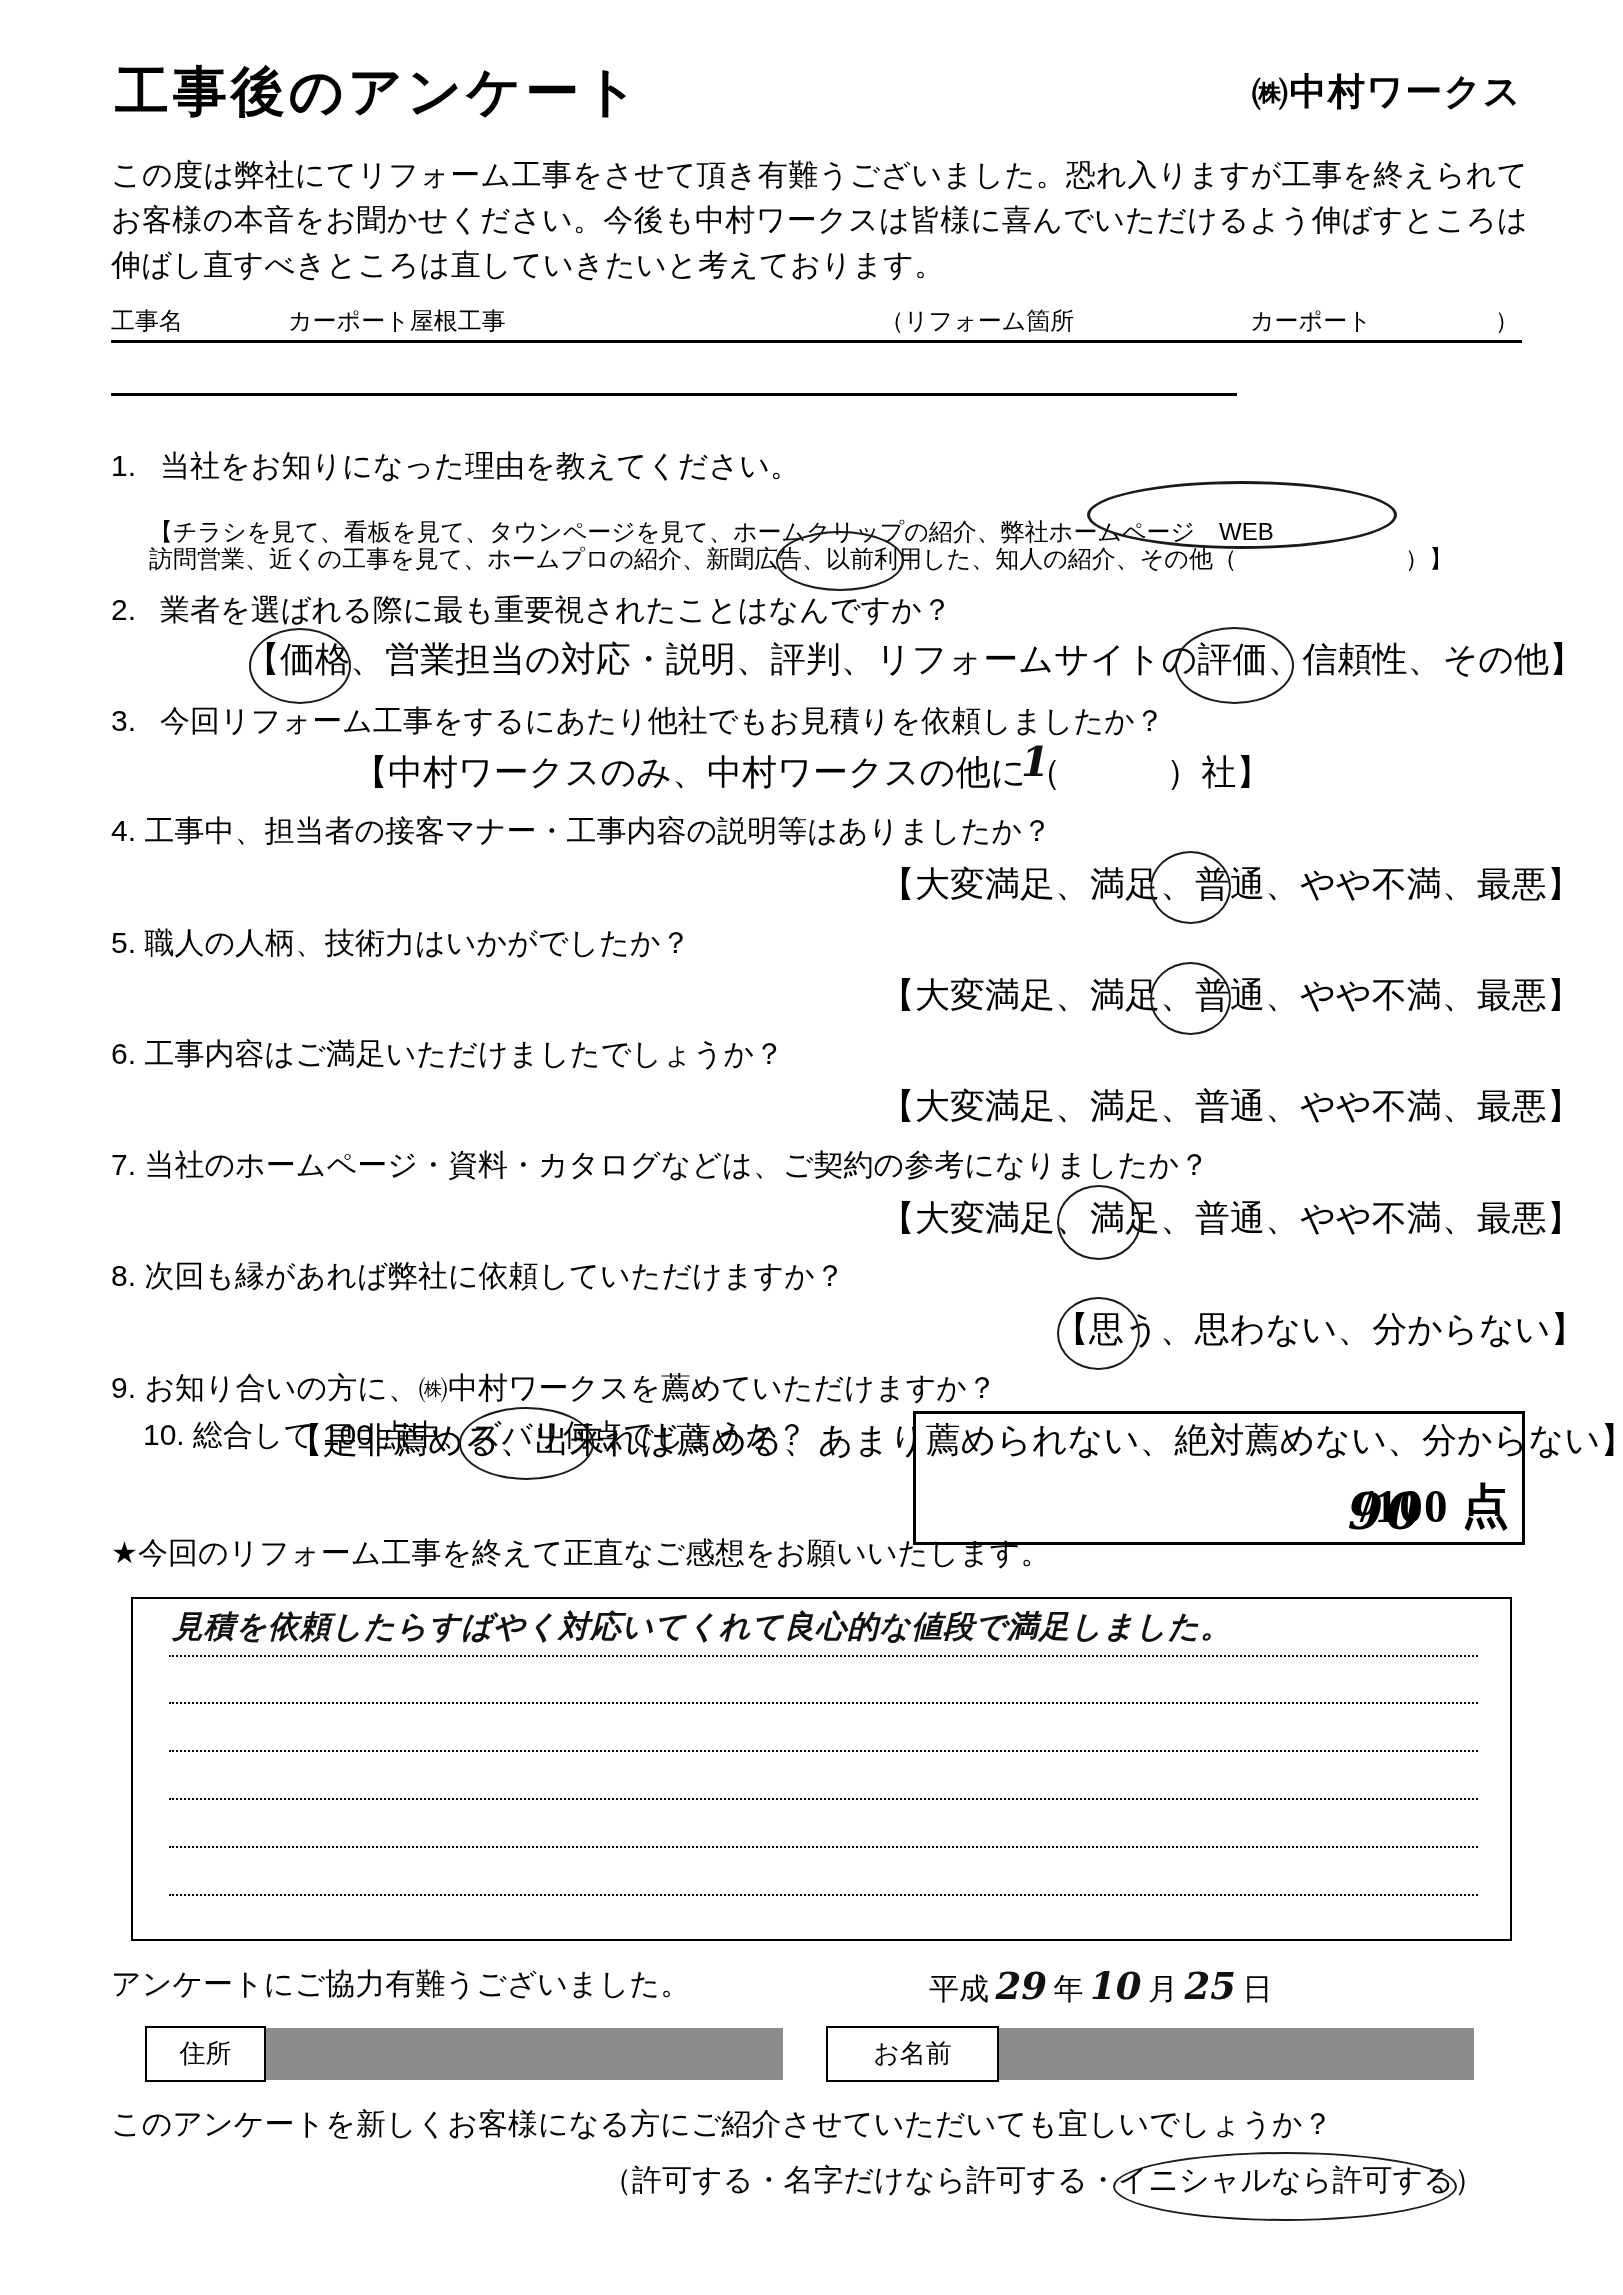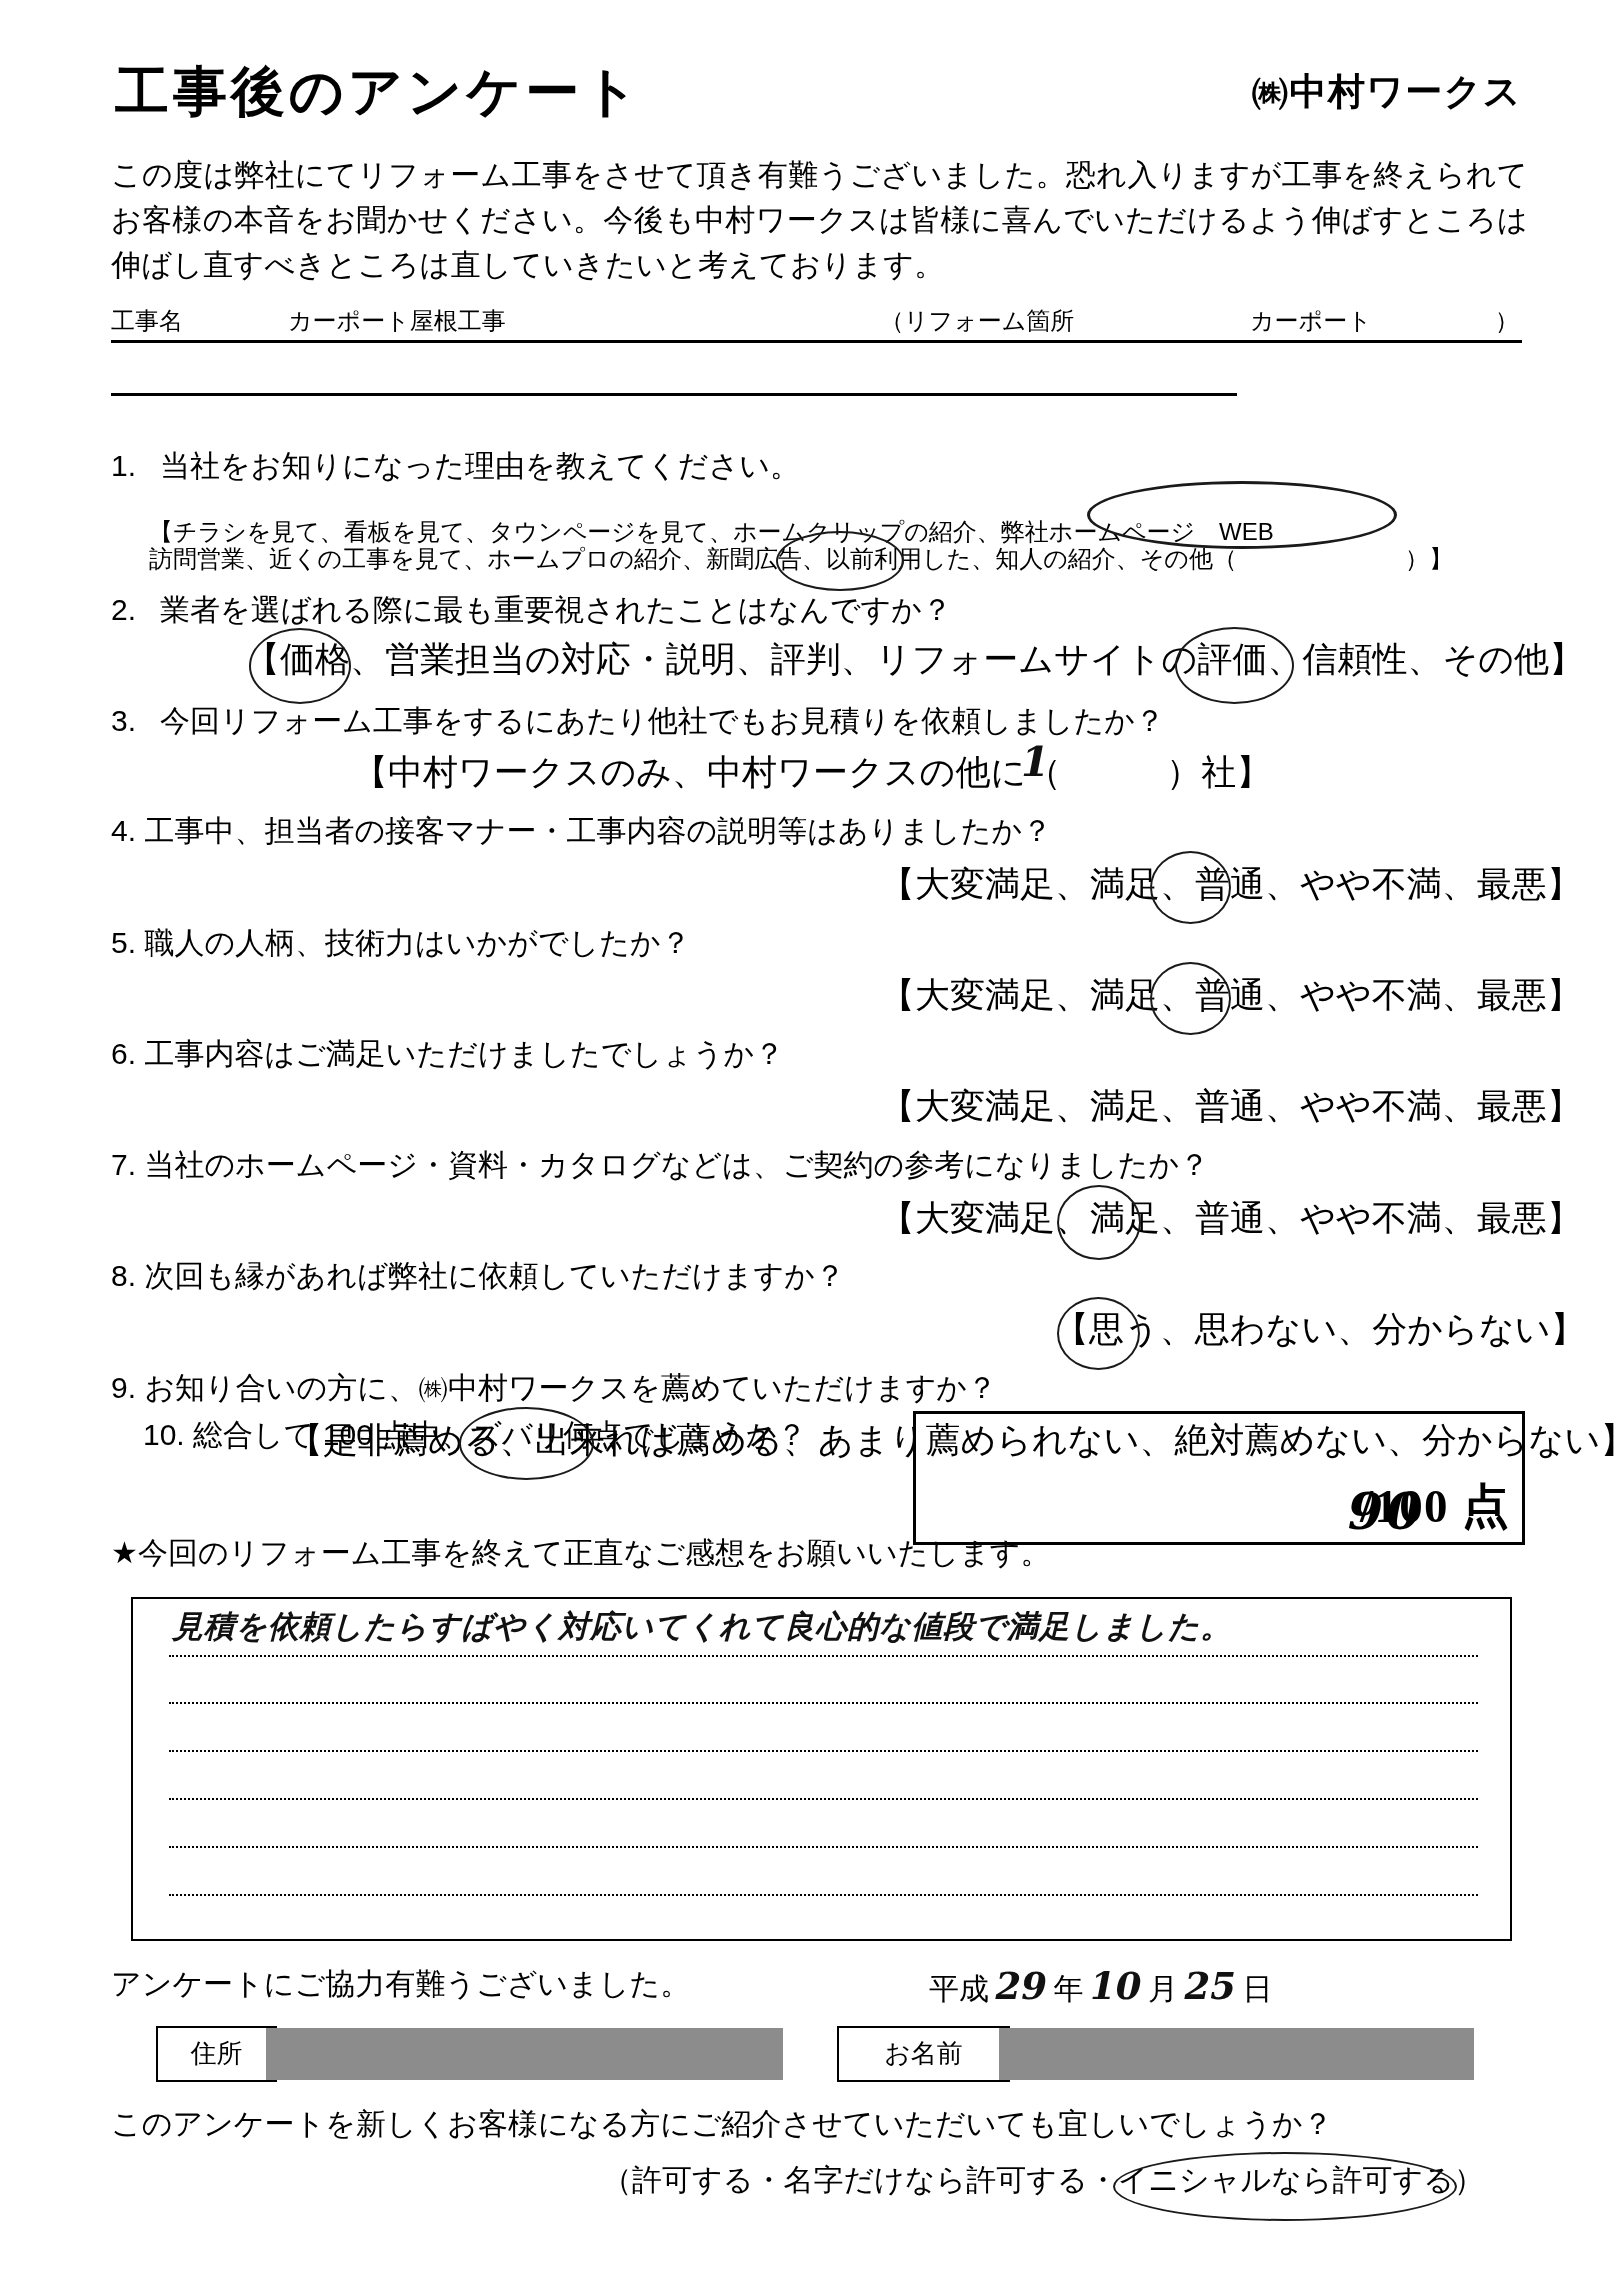--- a/index.html
+++ b/index.html
@@ -200,21 +200,20 @@
     position: absolute;
     top: 0;
     height: 56px;
     border: 2.6px solid #000;
     box-sizing: border-box;
     font-size: 26px;
     line-height: 51px;
     text-align: center;
     white-space: nowrap;
     background: #fff;
-    margin-left: 11px;
   }
   .cell-redacted {
     position: absolute;
     top: 2px;
     height: 52px;
     background: #8c8c8c;
   }
   #consent-q {
     position: absolute;
     left: 111px; top: 2104px;

